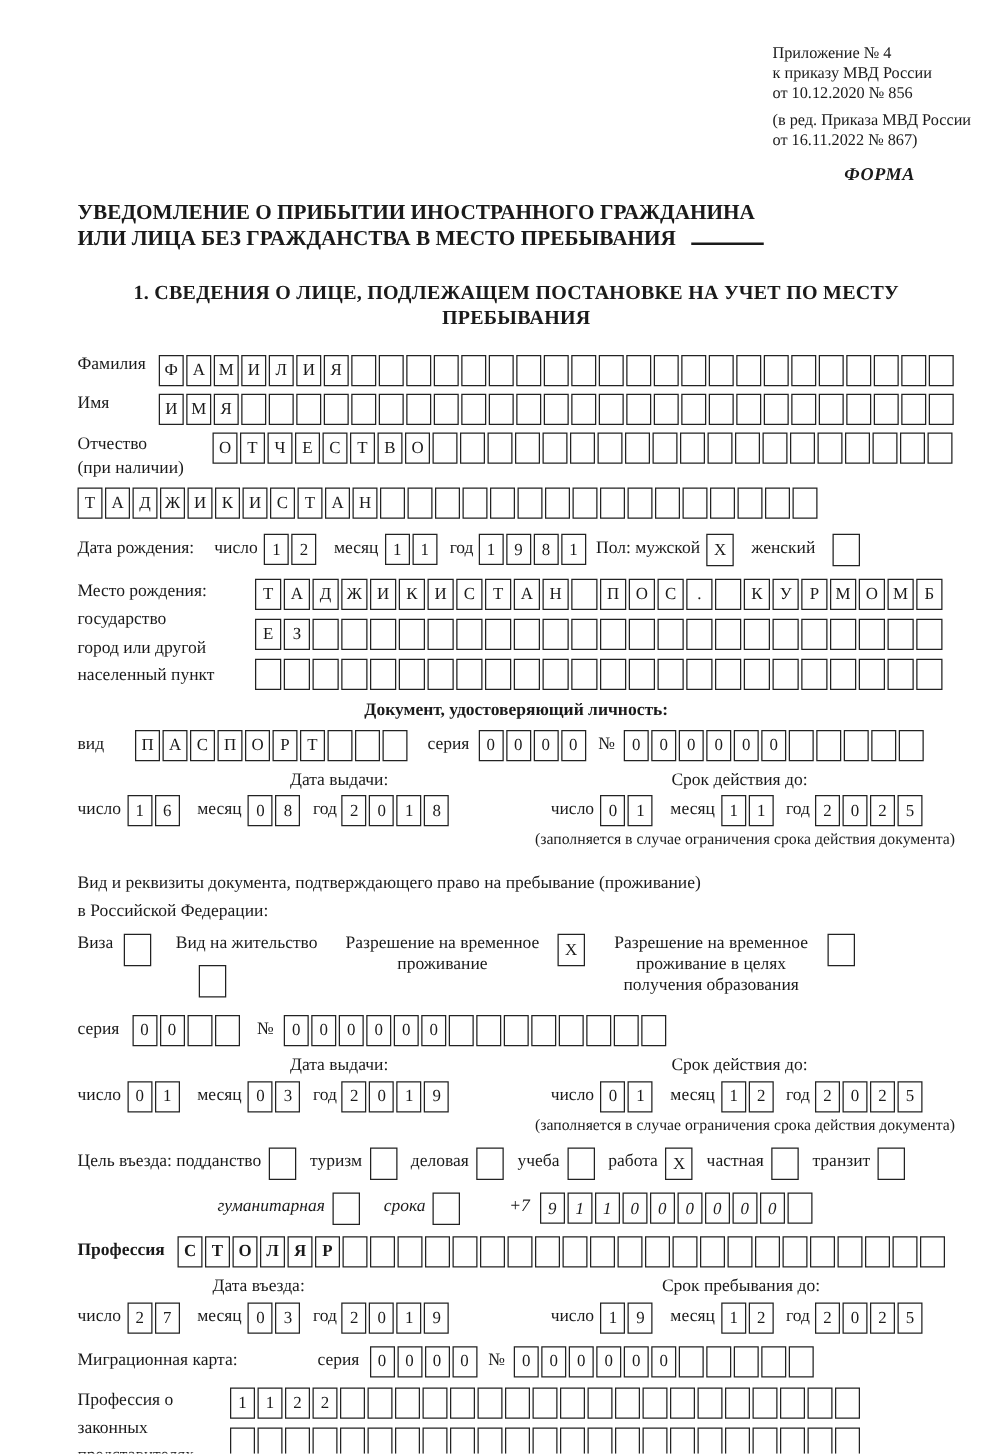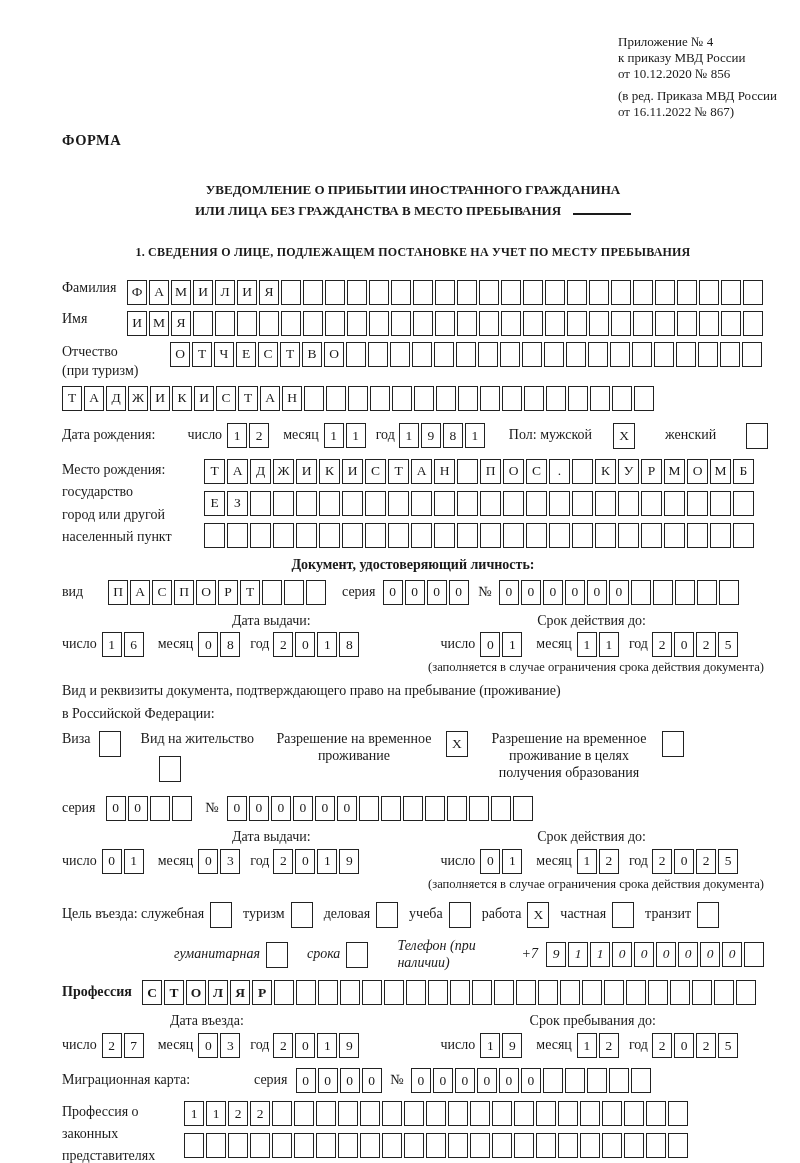--- a/index.html
+++ b/index.html
@@ -7,25 +7,25 @@
     width:800px;height:1163px;box-sizing:border-box;
     padding:34px 36px 20px 62px;
     background:#fff;color:#1a1a1a;
     font-family:"Liberation Serif","DejaVu Serif",serif;
     font-size:14px;line-height:1.2;overflow:hidden;
   }
   
   .annex{margin-left:556px;font-size:13px;}
   .annex-line{white-space:nowrap;line-height:16px;}
   .annex-line.gap{margin-top:6px;}
-  .forma{font-weight:bold;margin:12px 32px 0 0;font-size:14.5px;letter-spacing:.5px;}
+  .forma{font-weight:bold;text-align:right;margin:12px 32px 0 0;font-size:14.5px;letter-spacing:.5px;font-style:italic;}
   
-  .title{font-weight:bold;text-align:center;font-size:13px;margin-top:30px;line-height:21px;}
+  .title{font-weight:bold;font-size:17px;margin-top:10px;line-height:21px;}
   .blank-line{display:inline-block;width:58px;border-bottom:2px solid #1a1a1a;height:12px;margin-left:12px;}
-  .section{font-weight:bold;text-align:center;font-size:12px;margin-top:24px;letter-spacing:.2px;}
+  .section{font-weight:bold;text-align:center;font-size:16px;margin-top:24px;letter-spacing:.2px;}
   
   .frow{display:flex;align-items:flex-start;margin-top:6px;}
   .lblcol{flex:none;}
   .lbl{white-space:nowrap;}
   .boxrow{display:inline-flex;gap:2px;flex:none;}
   .cell{
     flex:none;width:20px;height:25px;box-sizing:border-box;
     border:1.8px solid #222;display:flex;align-items:center;justify-content:center;
     font-size:13.5px;background:#fff;
   }
@@ -149,21 +149,21 @@
         <span class="cell"></span>
         <span class="cell"></span>
         <span class="cell"></span>
         <span class="cell"></span>
       </span>
   </div>
 
   <div class="frow">
     <span class="lblcol lbl-108 two-line">
       <div>Отчество</div>
-      <div>(при туризм)</div>
+      <div>(при наличии)</div>
     </span>
     <span class="boxrow">
         <span class="cell filled">О</span>
         <span class="cell filled">Т</span>
         <span class="cell filled">Ч</span>
         <span class="cell filled">Е</span>
         <span class="cell filled">С</span>
         <span class="cell filled">Т</span>
         <span class="cell filled">В</span>
         <span class="cell filled">О</span>
@@ -214,21 +214,21 @@
         <span class="cell"></span>
         <span class="cell"></span>
         <span class="cell"></span>
         <span class="cell"></span>
         <span class="cell"></span>
         <span class="cell"></span>
         <span class="cell"></span>
       </span>
   </div>
 
-  <div class="frow" style="margin-top:12px;align-items:center;gap:16px;">
+  <div class="frow" style="margin-top:12px;align-items:center;">
     <span class="lbl" style="margin-right:16px;">Дата рождения:</span>
     <span class="dgroup">
       <span class="lbl">число</span>
       <span class="boxrow">
           <span class="cell filled">1</span>
           <span class="cell filled">2</span>
         </span>
       <span class="lbl mlab">месяц</span>
       <span class="boxrow">
           <span class="cell filled">1</span>
@@ -413,21 +413,21 @@
       <span class="boxrow">
           <span class="cell filled">2</span>
           <span class="cell filled">0</span>
           <span class="cell filled">2</span>
           <span class="cell filled">5</span>
         </span>
     </span>
   </div>
   <div class="note">(заполняется в случае ограничения срока действия документа)</div>
 
-  <div style="margin-top:8px;">Вид и реквизиты документа, подтверждающего право на пребывание (проживание)</div>
+  <div style="margin-top:20px;">Вид и реквизиты документа, подтверждающего право на пребывание (проживание)</div>
   <div style="margin-top:6px;">в Российской Федерации:</div>
   <div class="opts">
     <span class="opt">
       <span class="optlbl left">Виза</span>
       <span class="cell cb"></span>
     </span>
     <span class="opt" style="margin-left:4px;flex-direction:column;">
       <span class="optlbl left">Вид на жительство</span>
       <span class="cell cb" style="margin-left:18px;"></span>
     </span>
@@ -508,21 +508,21 @@
           <span class="cell filled">0</span>
           <span class="cell filled">2</span>
           <span class="cell filled">5</span>
         </span>
     </span>
   </div>
   <div class="note">(заполняется в случае ограничения срока действия документа)</div>
 
   <div class="purposes">
     <span class="pw">
-      <span>Цель въезда: служебная</span>
+      <span>Цель въезда: подданство</span>
       <span class="cell cb"></span>
     </span>
     <span class="pw">
       <span>туризм</span>
       <span class="cell cb"></span>
     </span>
     <span class="pw">
       <span>деловая</span>
       <span class="cell cb"></span>
     </span>
@@ -546,21 +546,20 @@
   <div class="purposes indent">
     <span class="pw">
       <span>гуманитарная</span>
       <span class="cell cb"></span>
     </span>
     <span class="pw" style="margin-left:8px;">
       <span>срока</span>
       <span class="cell cb"></span>
     </span>
     <span class="phone">
-      <span>Телефон (при наличии)</span>
       <span style="margin-left:10px;">+7</span>
       <span class="boxrow">
           <span class="cell filled">9</span>
           <span class="cell filled">1</span>
           <span class="cell filled">1</span>
           <span class="cell filled">0</span>
           <span class="cell filled">0</span>
           <span class="cell filled">0</span>
           <span class="cell filled">0</span>
           <span class="cell filled">0</span>

